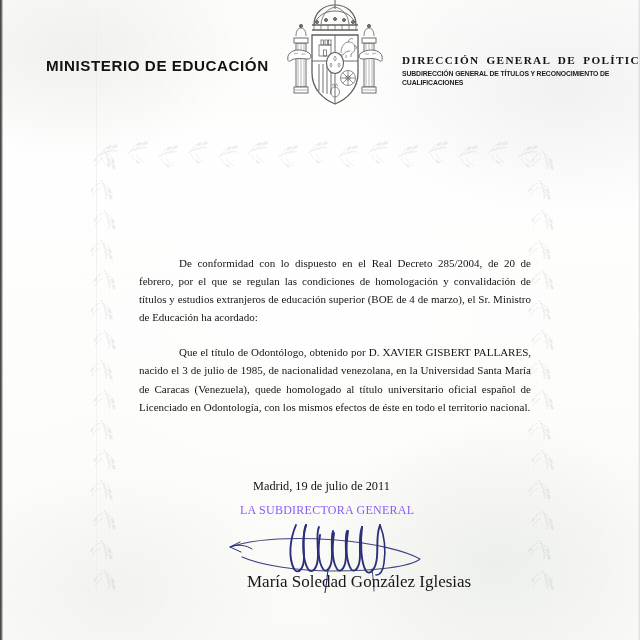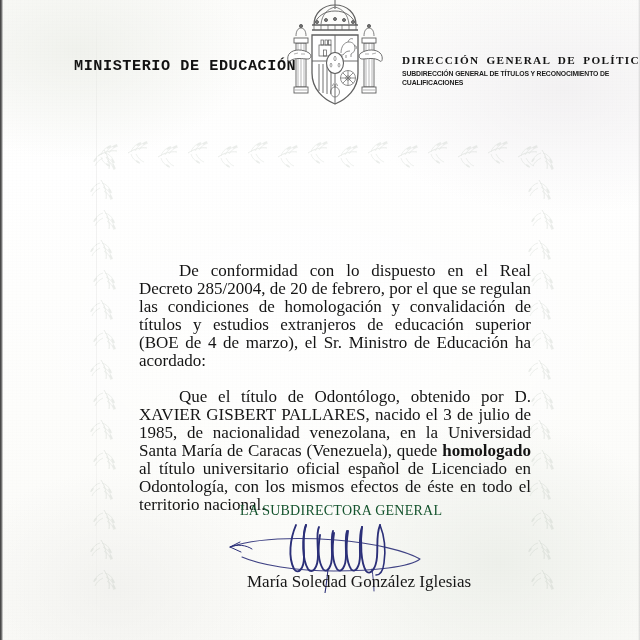--- a/index.html
+++ b/index.html
@@ -77,23 +77,23 @@
 
   
   .header {
     position: absolute;
     left: 0; top: 0;
     width: 640px;
     height: 140px;
   }
   .ministry-title {
     position: absolute;
-    left: 74px;
+    left: 46px;
     top: 57px;
-    font-family: Liberation Mono, monospace;
+    font-family: Liberation Sans, sans-serif;
     font-weight: bold;
     font-size: 15.2px;
     letter-spacing: 0.55px;
     color: #121212;
     white-space: nowrap;
   }
   .coat-of-arms {
     position: absolute;
     left: 281px;
     top: -9px;
@@ -134,46 +134,46 @@
 
   
   .body-text {
     position: absolute;
     left: 139px;
     top: 246px;
     width: 392px;
   }
   .para {
     font-family: "Liberation Serif", "DejaVu Serif", serif;
-    font-size: 17px;
+    font-size: 11px;
     line-height: 18.1px;
     text-align: justify;
     text-indent: 40px;
     color: #141414;
-    margin: 16px 0 17px 0;
-  }
-  .para b { font-weight: bold; }
+    margin: 8px 0 17px 0;
+  }
+  .para b { font-weight: normal; }
 
   .date-line {
     position: absolute;
     left: 253px;
     top: 479px;
     font-family: "Liberation Serif", "DejaVu Serif", serif;
     font-size: 12.3px;
     color: #141414;
     white-space: nowrap;
   }
   .signer-title {
     position: absolute;
     left: 240px;
     top: 503px;
     font-family: "Liberation Serif", "DejaVu Serif", serif;
-    font-size: 14px;
+    font-size: 12px;
     letter-spacing: 0.25px;
-    color: #14532d;
+    color: #8b5cf6;
     white-space: nowrap;
   }
   .signer-name {
     position: absolute;
     left: 247px;
     top: 572px;
     font-family: "Liberation Serif", "DejaVu Serif", serif;
     font-size: 17px;
     color: #171717;
     white-space: nowrap;
@@ -376,20 +376,21 @@
   </div>
 
   <div class="body-text">
 
     <p class="para"><span>De conformidad con lo dispuesto en el Real Decreto 285/2004, de 20 de febrero, por el que se regulan las condiciones de homologación y convalidación de títulos y estudios extranjeros de educación superior (BOE de 4 de marzo), el Sr. Ministro de Educación ha acordado:</span></p>
 
     <p class="para"><span>Que el título de Odontólogo, obtenido por D. XAVIER GISBERT PALLARES, nacido el 3 de julio de 1985, de nacionalidad venezolana, en la Universidad Santa María de Caracas (Venezuela), quede </span><b>homologado</b><span> al título universitario oficial español de Licenciado en Odontología, con los mismos efectos de éste en todo el territorio nacional.</span></p>
 
   </div>
 
+  <div class="date-line">Madrid, 19 de julio de 2011</div>
 
   <div class="signer-title">LA SUBDIRECTORA GENERAL</div>
 
   <div class="signature">
     <svg viewBox="0 0 240 80" xmlns="http://www.w3.org/2000/svg">
       <g fill="none" stroke="#2b2f78" stroke-linecap="round" stroke-linejoin="round">
 
         <path d="M6,34 C30,26 70,24 112,27 C150,30 182,38 196,46 C186,54 150,58 110,58 C72,58 36,52 18,44" stroke-width="1.1" opacity="0.9"></path>
 
         <path d="M72,12 C66,26 64,44 70,56 C74,62 80,56 80,44 C80,32 78,20 82,12" stroke-width="1.9"></path>

